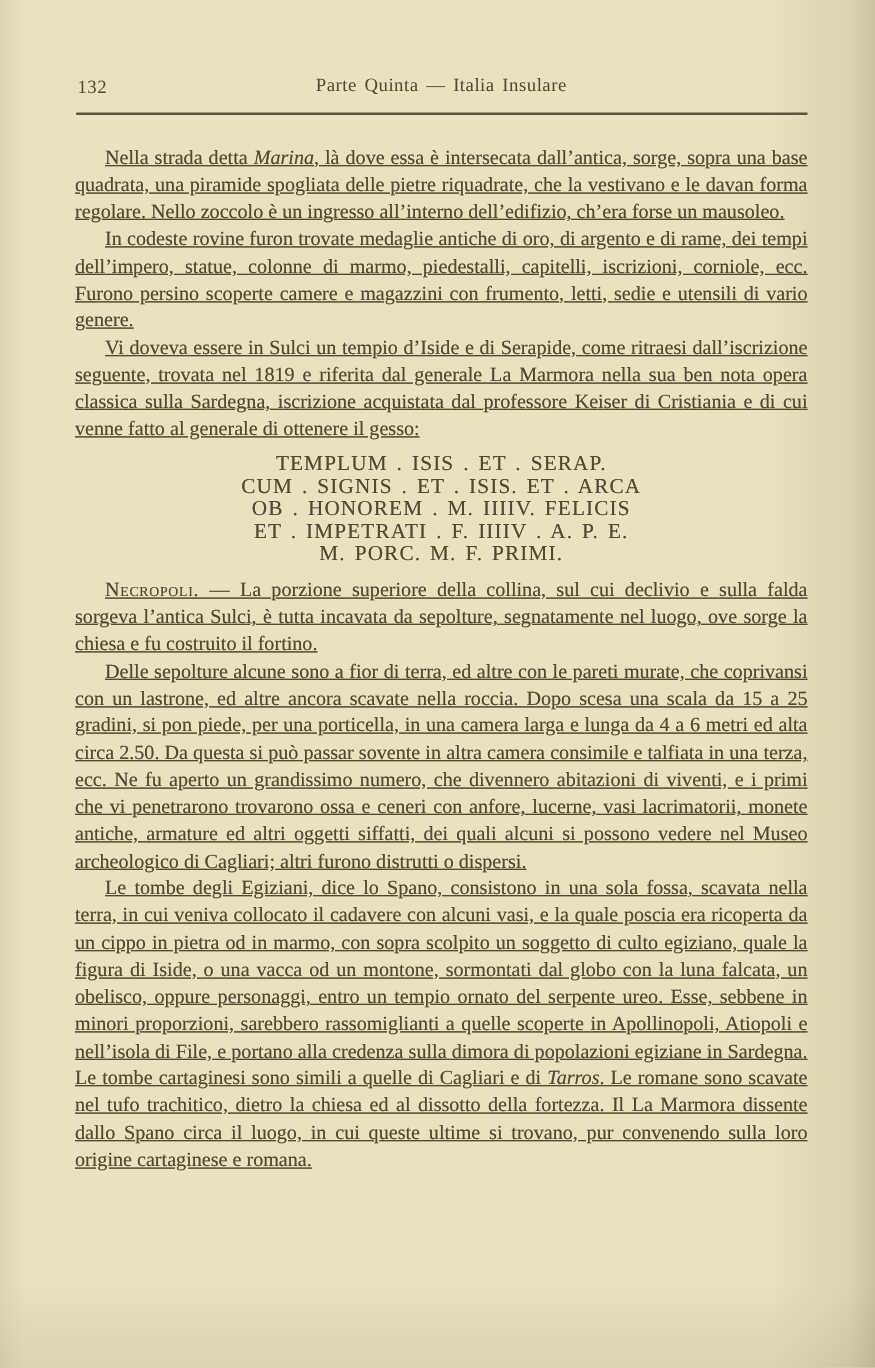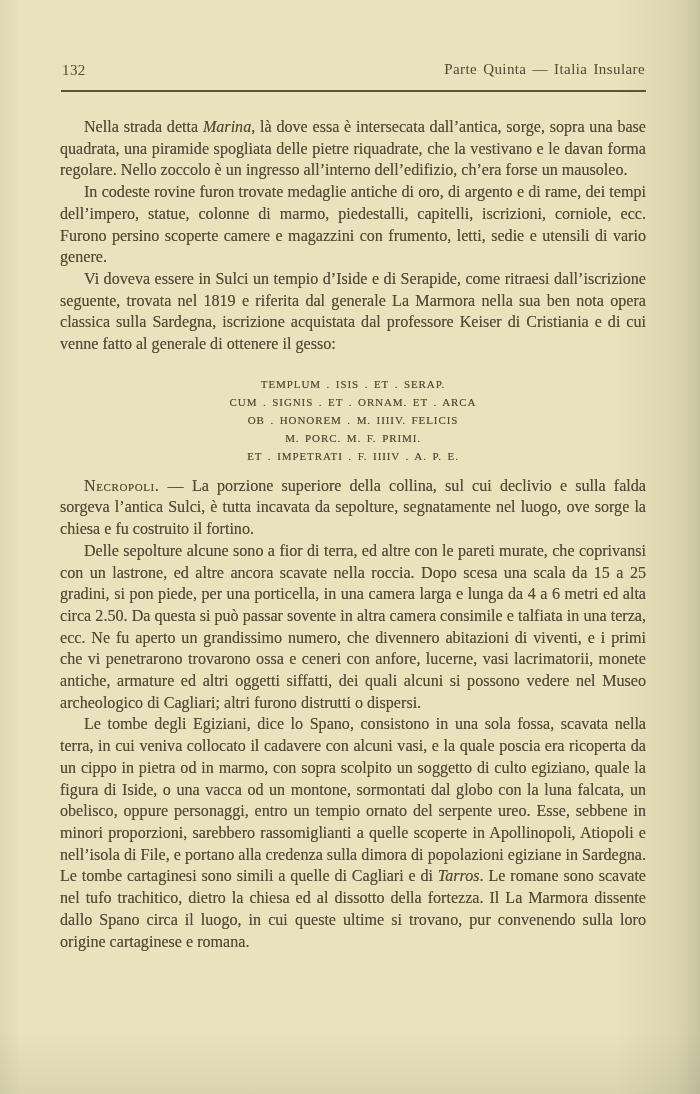--- a/index.html
+++ b/index.html
@@ -20,60 +20,60 @@
       linear-gradient(180deg, rgba(0,0,0,0) 0%, rgba(0,0,0,0) 94%, rgba(90,84,60,0.10) 100%),
       linear-gradient(90deg, rgba(90,84,60,0.08) 0%, rgba(0,0,0,0) 3%, rgba(0,0,0,0) 88%, rgba(90,84,60,0.10) 97%, rgba(90,84,60,0.22) 100%),
       var(--paper);
     color:var(--ink);
   }
   .running-head{
     position:absolute;top:61px;left:61px;right:55px;height:22px;
     font-size:15px;letter-spacing:0.4px;
   }
   .pagenum{position:absolute;left:1px;top:1px;}
-  .title{display:block;text-align:right;word-spacing:2px;}
+  .title{display:block;text-align:center;word-spacing:2px;}
   .rule{
     position:absolute;top:90px;left:61px;right:54px;height:2px;
     background:var(--rule);
   }
   .body-text{
     position:absolute;top:116px;left:60px;width:586px;
     font-size:16.1px;line-height:21.7px;
     text-align:justify;
     text-shadow:0 0 0.5px rgba(79,73,55,0.55);
   }
-  .para{margin:0;text-indent:24px;}
+  .para{margin:0;text-indent:24px;text-decoration:underline;}
   .italic{font-style:italic;}
   .smallcaps{font-variant:small-caps;letter-spacing:0.6px;margin-top:25px;}
   .inscription{
-    margin:20px 0 10px;
+    margin:7px 0 10px;
     text-align:center;
-    font-size:11px;line-height:18px;
+    font-size:17px;line-height:18px;
     letter-spacing:0.9px;word-spacing:2px;
     text-indent:0;
   }
   .inscription-line{white-space:nowrap;}
 </style>
 </head>
 <body>
 
 <div class="page">
   <header class="running-head">
     <span class="pagenum">132</span>
     <span class="title">Parte Quinta — Italia Insulare</span>
   </header>
   <div class="rule"></div>
   <main class="body-text" id="body-blocks">
       <p class="para"><span>Nella strada detta </span><span class="italic">Marina</span><span>, là dove essa è intersecata dall’antica, sorge, sopra una base quadrata, una piramide spogliata delle pietre riquadrate, che la vestivano e le davan forma regolare. Nello zoccolo è un ingresso all’interno dell’edifizio, ch’era forse un mausoleo.</span></p>
       <p class="para"><span>In codeste rovine furon trovate medaglie antiche di oro, di argento e di rame, dei tempi dell’impero, statue, colonne di marmo, piedestalli, capitelli, iscrizioni, corniole, ecc. Furono persino scoperte camere e magazzini con frumento, letti, sedie e utensili di vario genere.</span></p>
       <p class="para"><span>Vi doveva essere in Sulci un tempio d’Iside e di Serapide, come ritraesi dall’iscrizione seguente, trovata nel 1819 e riferita dal generale La Marmora nella sua ben nota opera classica sulla Sardegna, iscrizione acquistata dal professore Keiser di Cristiania e di cui venne fatto al generale di ottenere il gesso:</span></p>
       <div class="inscription">
         <div class="inscription-line">TEMPLUM . ISIS . ET . SERAP.</div>
-        <div class="inscription-line">CUM . SIGNIS . ET . ORNAM. ET . ARCA</div>
+        <div class="inscription-line">CUM . SIGNIS . ET . ISIS. ET . ARCA</div>
         <div class="inscription-line">OB . HONOREM . M. IIIIV. FELICIS</div>
+        <div class="inscription-line">ET . IMPETRATI . F. IIIIV . A. P. E.</div>
         <div class="inscription-line">M. PORC. M. F. PRIMI.</div>
-        <div class="inscription-line">ET . IMPETRATI . F. IIIIV . A. P. E.</div>
       </div>
       <p class="para"><span class="smallcaps">Necropoli.</span><span> — La porzione superiore della collina, sul cui declivio e sulla falda sorgeva l’antica Sulci, è tutta incavata da sepolture, segnatamente nel luogo, ove sorge la chiesa e fu costruito il fortino.</span></p>
       <p class="para"><span>Delle sepolture alcune sono a fior di terra, ed altre con le pareti murate, che coprivansi con un lastrone, ed altre ancora scavate nella roccia. Dopo scesa una scala da 15 a 25 gradini, si pon piede, per una porticella, in una camera larga e lunga da 4 a 6 metri ed alta circa 2.50. Da questa si può passar sovente in altra camera consimile e talfiata in una terza, ecc. Ne fu aperto un grandissimo numero, che divennero abitazioni di viventi, e i primi che vi penetrarono trovarono ossa e ceneri con anfore, lucerne, vasi lacrimatorii, monete antiche, armature ed altri oggetti siffatti, dei quali alcuni si possono vedere nel Museo archeologico di Cagliari; altri furono distrutti o dispersi.</span></p>
       <p class="para"><span>Le tombe degli Egiziani, dice lo Spano, consistono in una sola fossa, scavata nella terra, in cui veniva collocato il cadavere con alcuni vasi, e la quale poscia era ricoperta da un cippo in pietra od in marmo, con sopra scolpito un soggetto di culto egiziano, quale la figura di Iside, o una vacca od un montone, sormontati dal globo con la luna falcata, un obelisco, oppure personaggi, entro un tempio ornato del serpente ureo. Esse, sebbene in minori proporzioni, sarebbero rassomiglianti a quelle scoperte in Apollinopoli, Atiopoli e nell’isola di File, e portano alla credenza sulla dimora di popolazioni egiziane in Sardegna. Le tombe cartaginesi sono simili a quelle di Cagliari e di </span><span class="italic">Tarros</span><span>. Le romane sono scavate nel tufo trachitico, dietro la chiesa ed al dissotto della fortezza. Il La Marmora dissente dallo Spano circa il luogo, in cui queste ultime si trovano, pur convenendo sulla loro origine cartaginese e romana.</span></p>
     </main>
 </div>
 
 </body></html>

